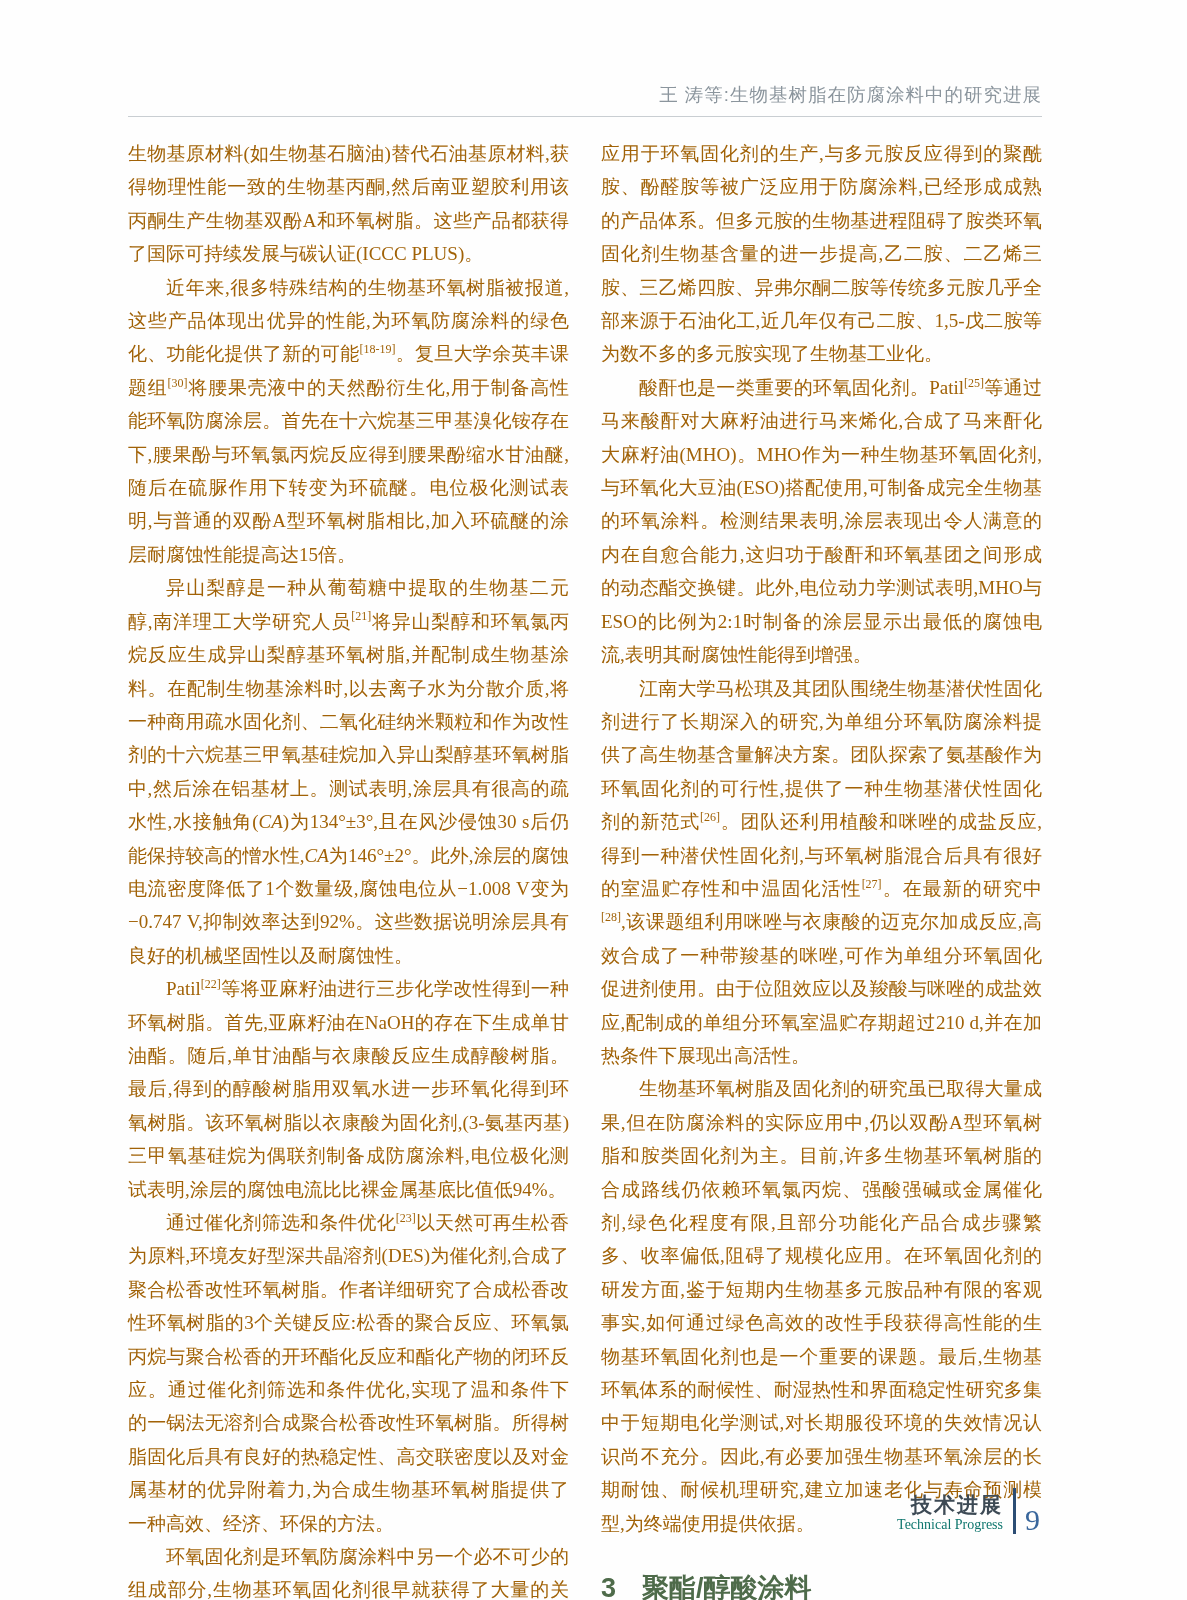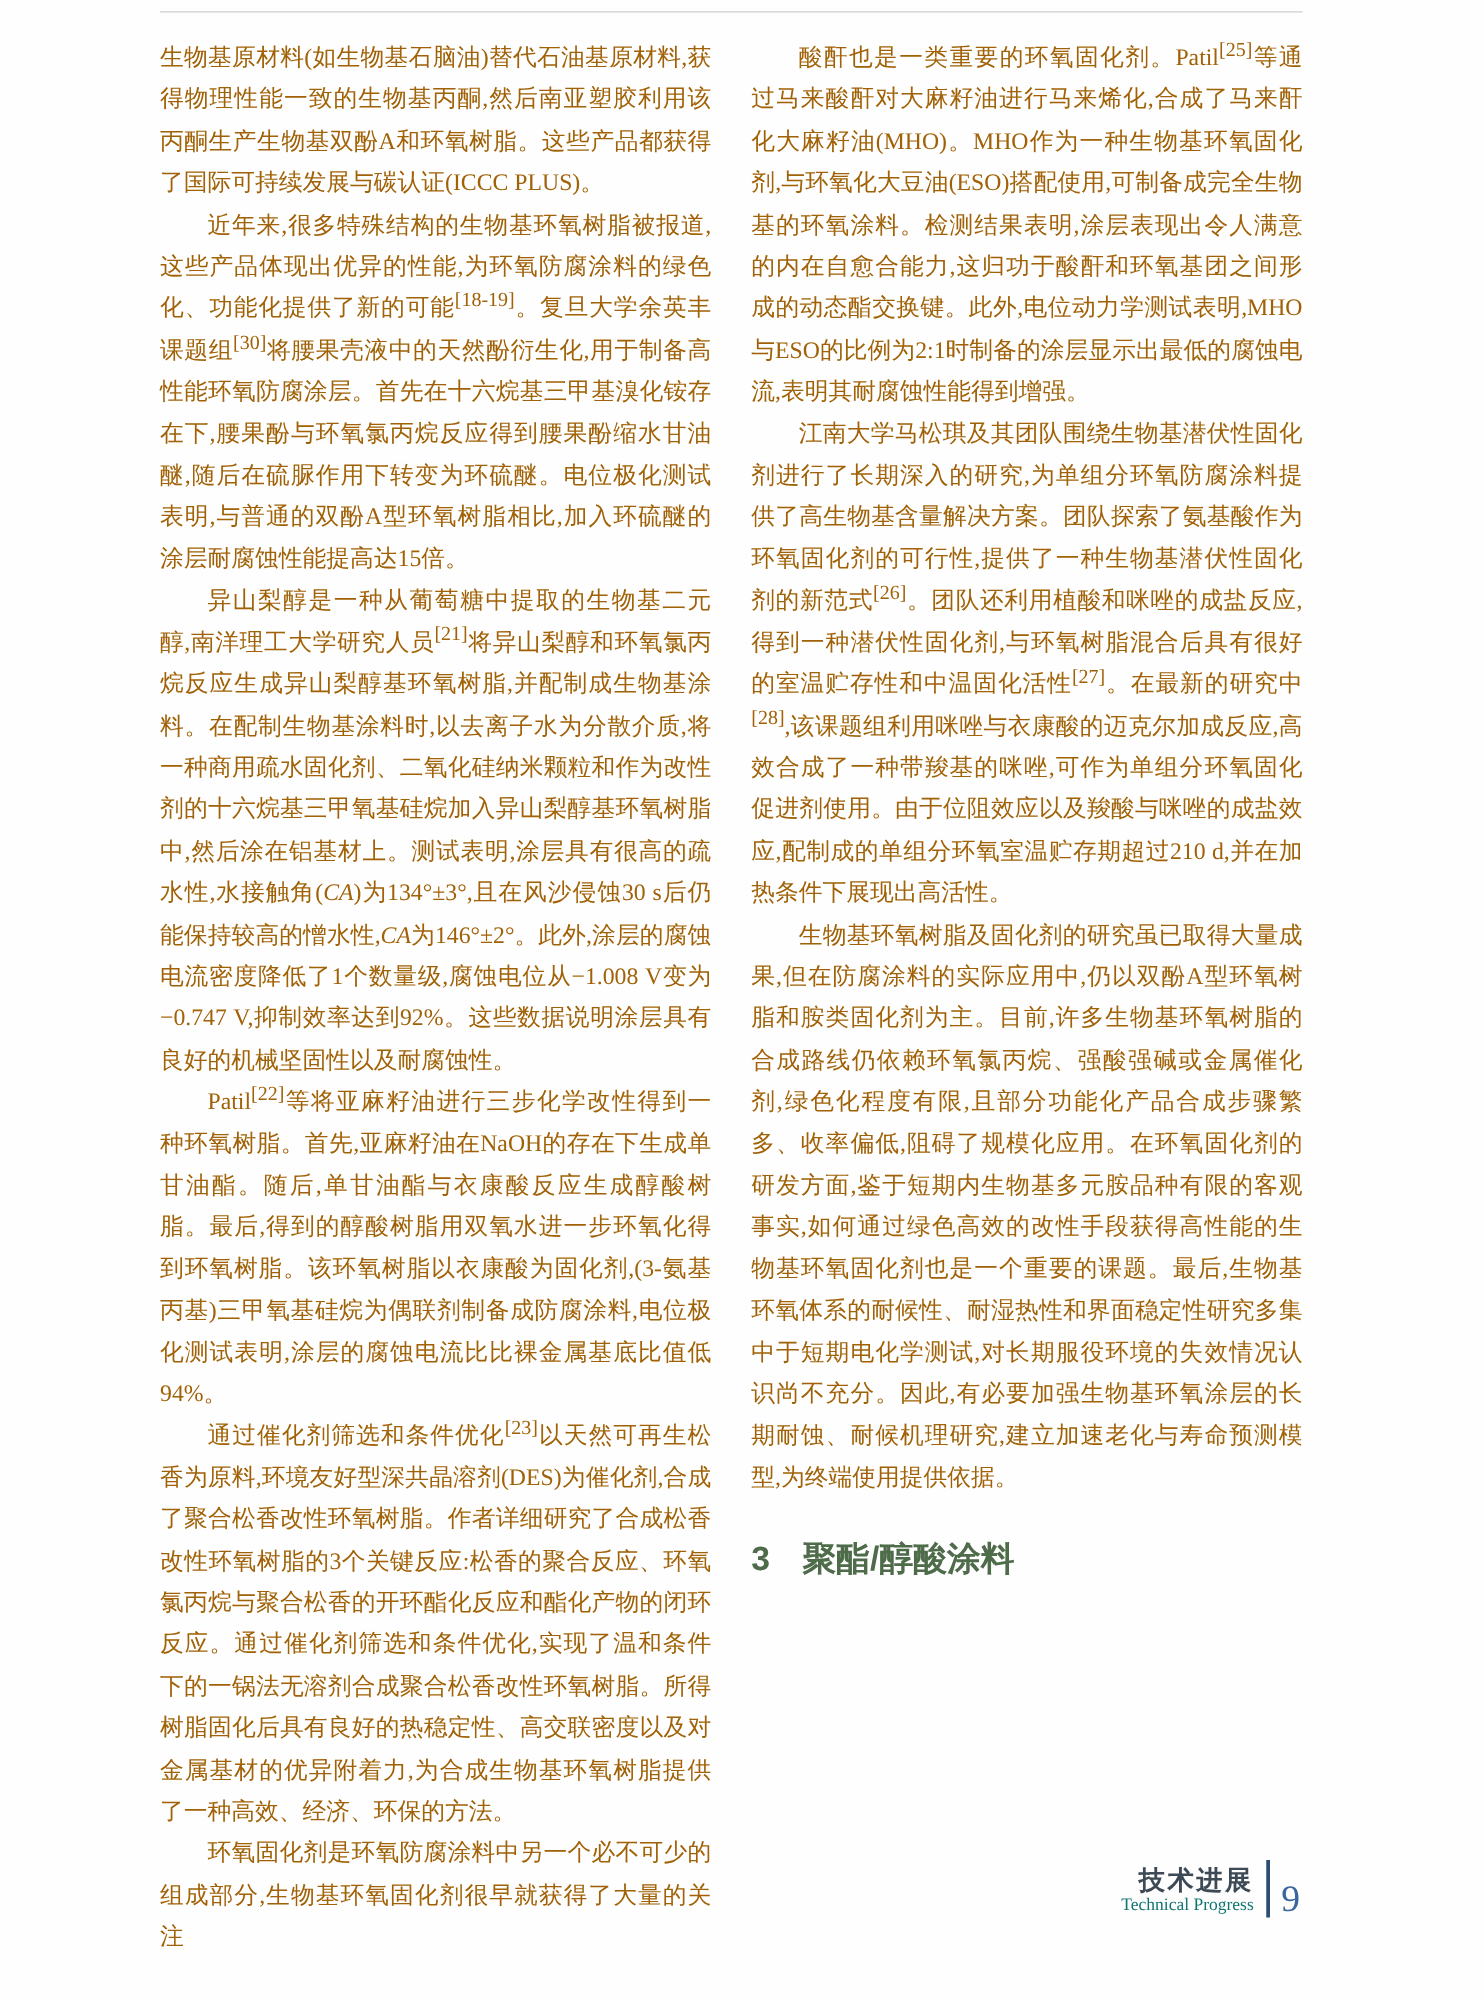--- a/index.html
+++ b/index.html
@@ -40,21 +40,21 @@
   .col { width:441px; }
   p.body-para {
     font-size:19px;
     line-height:33.4px;
     text-align:justify;
     text-justify:inter-ideograph;
     color:#a16207;
   }
   p.body-para.indent { text-indent:2em; }
   sup.cite {
-    font-size:16px;
+    font-size:12px;
     line-height:0;
     vertical-align:super;
     margin-top:44px;
   }
   .section-heading {
     display:flex;
     align-items:baseline;
     gap:26px;
     margin:30px 0 14px 0;
     font-family:"Liberation Sans","DejaVu Sans",sans-serif;
@@ -94,33 +94,35 @@
     color:#39669c;
     transform:translateY(3px);
   }
 </style>
 </head>
 <body>
 
 <div class="page">
   <div class="content">
 
+    <div class="running-head">王  涛等:生物基树脂在防腐涂料中的研究进展</div>
     <hr class="head-rule">
 
     <div class="columns">
       <div class="col">
           <p class="body-para"><span>生物基原材料(如生物基石脑油)替代石油基原材料,获得物理性能一致的生物基丙酮,然后南亚塑胶利用该丙酮生产生物基双酚A和环氧树脂。这些产品都获得了国际可持续发展与碳认证(ICCC PLUS)。</span></p>
           <p class="body-para indent"><span>近年来,很多特殊结构的生物基环氧树脂被报道,这些产品体现出优异的性能,为环氧防腐涂料的绿色化、功能化提供了新的可能</span><sup class="cite">[18-19]</sup><span>。复旦大学余英丰课题组</span><sup class="cite">[30]</sup><span>将腰果壳液中的天然酚衍生化,用于制备高性能环氧防腐涂层。首先在十六烷基三甲基溴化铵存在下,腰果酚与环氧氯丙烷反应得到腰果酚缩水甘油醚,随后在硫脲作用下转变为环硫醚。电位极化测试表明,与普通的双酚A型环氧树脂相比,加入环硫醚的涂层耐腐蚀性能提高达15倍。</span></p>
           <p class="body-para indent"><span>异山梨醇是一种从葡萄糖中提取的生物基二元醇,南洋理工大学研究人员</span><sup class="cite">[21]</sup><span>将异山梨醇和环氧氯丙烷反应生成异山梨醇基环氧树脂,并配制成生物基涂料。在配制生物基涂料时,以去离子水为分散介质,将一种商用疏水固化剂、二氧化硅纳米颗粒和作为改性剂的十六烷基三甲氧基硅烷加入异山梨醇基环氧树脂中,然后涂在铝基材上。测试表明,涂层具有很高的疏水性,水接触角(</span><i>CA</i><span>)为134°±3°,且在风沙侵蚀30 s后仍能保持较高的憎水性,</span><i>CA</i><span>为146°±2°。此外,涂层的腐蚀电流密度降低了1个数量级,腐蚀电位从−1.008 V变为−0.747 V,抑制效率达到92%。这些数据说明涂层具有良好的机械坚固性以及耐腐蚀性。</span></p>
           <p class="body-para indent"><span>Patil</span><sup class="cite">[22]</sup><span>等将亚麻籽油进行三步化学改性得到一种环氧树脂。首先,亚麻籽油在NaOH的存在下生成单甘油酯。随后,单甘油酯与衣康酸反应生成醇酸树脂。最后,得到的醇酸树脂用双氧水进一步环氧化得到环氧树脂。该环氧树脂以衣康酸为固化剂,(3-氨基丙基)三甲氧基硅烷为偶联剂制备成防腐涂料,电位极化测试表明,涂层的腐蚀电流比比裸金属基底比值低94%。</span></p>
           <p class="body-para indent"><span>通过催化剂筛选和条件优化</span><sup class="cite">[23]</sup><span>以天然可再生松香为原料,环境友好型深共晶溶剂(DES)为催化剂,合成了聚合松香改性环氧树脂。作者详细研究了合成松香改性环氧树脂的3个关键反应:松香的聚合反应、环氧氯丙烷与聚合松香的开环酯化反应和酯化产物的闭环反应。通过催化剂筛选和条件优化,实现了温和条件下的一锅法无溶剂合成聚合松香改性环氧树脂。所得树脂固化后具有良好的热稳定性、高交联密度以及对金属基材的优异附着力,为合成生物基环氧树脂提供了一种高效、经济、环保的方法。</span></p>
           <p class="body-para indent"><span>环氧固化剂是环氧防腐涂料中另一个必不可少的组成部分,生物基环氧固化剂很早就获得了大量的关注</span></p>
         </div>
       <div class="col">
         <div>
+            <p class="body-para"><span>应用于环氧固化剂的生产,与多元胺反应得到的聚酰胺、酚醛胺等被广泛应用于防腐涂料,已经形成成熟的产品体系。但多元胺的生物基进程阻碍了胺类环氧固化剂生物基含量的进一步提高,乙二胺、二乙烯三胺、三乙烯四胺、异弗尔酮二胺等传统多元胺几乎全部来源于石油化工,近几年仅有己二胺、1,5-戊二胺等为数不多的多元胺实现了生物基工业化。</span></p>
             <p class="body-para indent"><span>酸酐也是一类重要的环氧固化剂。Patil</span><sup class="cite">[25]</sup><span>等通过马来酸酐对大麻籽油进行马来烯化,合成了马来酐化大麻籽油(MHO)。MHO作为一种生物基环氧固化剂,与环氧化大豆油(ESO)搭配使用,可制备成完全生物基的环氧涂料。检测结果表明,涂层表现出令人满意的内在自愈合能力,这归功于酸酐和环氧基团之间形成的动态酯交换键。此外,电位动力学测试表明,MHO与ESO的比例为2:1时制备的涂层显示出最低的腐蚀电流,表明其耐腐蚀性能得到增强。</span></p>
             <p class="body-para indent"><span>江南大学马松琪及其团队围绕生物基潜伏性固化剂进行了长期深入的研究,为单组分环氧防腐涂料提供了高生物基含量解决方案。团队探索了氨基酸作为环氧固化剂的可行性,提供了一种生物基潜伏性固化剂的新范式</span><sup class="cite">[26]</sup><span>。团队还利用植酸和咪唑的成盐反应,得到一种潜伏性固化剂,与环氧树脂混合后具有很好的室温贮存性和中温固化活性</span><sup class="cite">[27]</sup><span>。在最新的研究中</span><sup class="cite">[28]</sup><span>,该课题组利用咪唑与衣康酸的迈克尔加成反应,高效合成了一种带羧基的咪唑,可作为单组分环氧固化促进剂使用。由于位阻效应以及羧酸与咪唑的成盐效应,配制成的单组分环氧室温贮存期超过210 d,并在加热条件下展现出高活性。</span></p>
             <p class="body-para indent"><span>生物基环氧树脂及固化剂的研究虽已取得大量成果,但在防腐涂料的实际应用中,仍以双酚A型环氧树脂和胺类固化剂为主。目前,许多生物基环氧树脂的合成路线仍依赖环氧氯丙烷、强酸强碱或金属催化剂,绿色化程度有限,且部分功能化产品合成步骤繁多、收率偏低,阻碍了规模化应用。在环氧固化剂的研发方面,鉴于短期内生物基多元胺品种有限的客观事实,如何通过绿色高效的改性手段获得高性能的生物基环氧固化剂也是一个重要的课题。最后,生物基环氧体系的耐候性、耐湿热性和界面稳定性研究多集中于短期电化学测试,对长期服役环境的失效情况认识尚不充分。因此,有必要加强生物基环氧涂层的长期耐蚀、耐候机理研究,建立加速老化与寿命预测模型,为终端使用提供依据。</span></p>
           </div>
         <div class="section-heading">
           <span>3</span>
           <span>聚酯/醇酸涂料</span>
         </div>
 
       </div>

